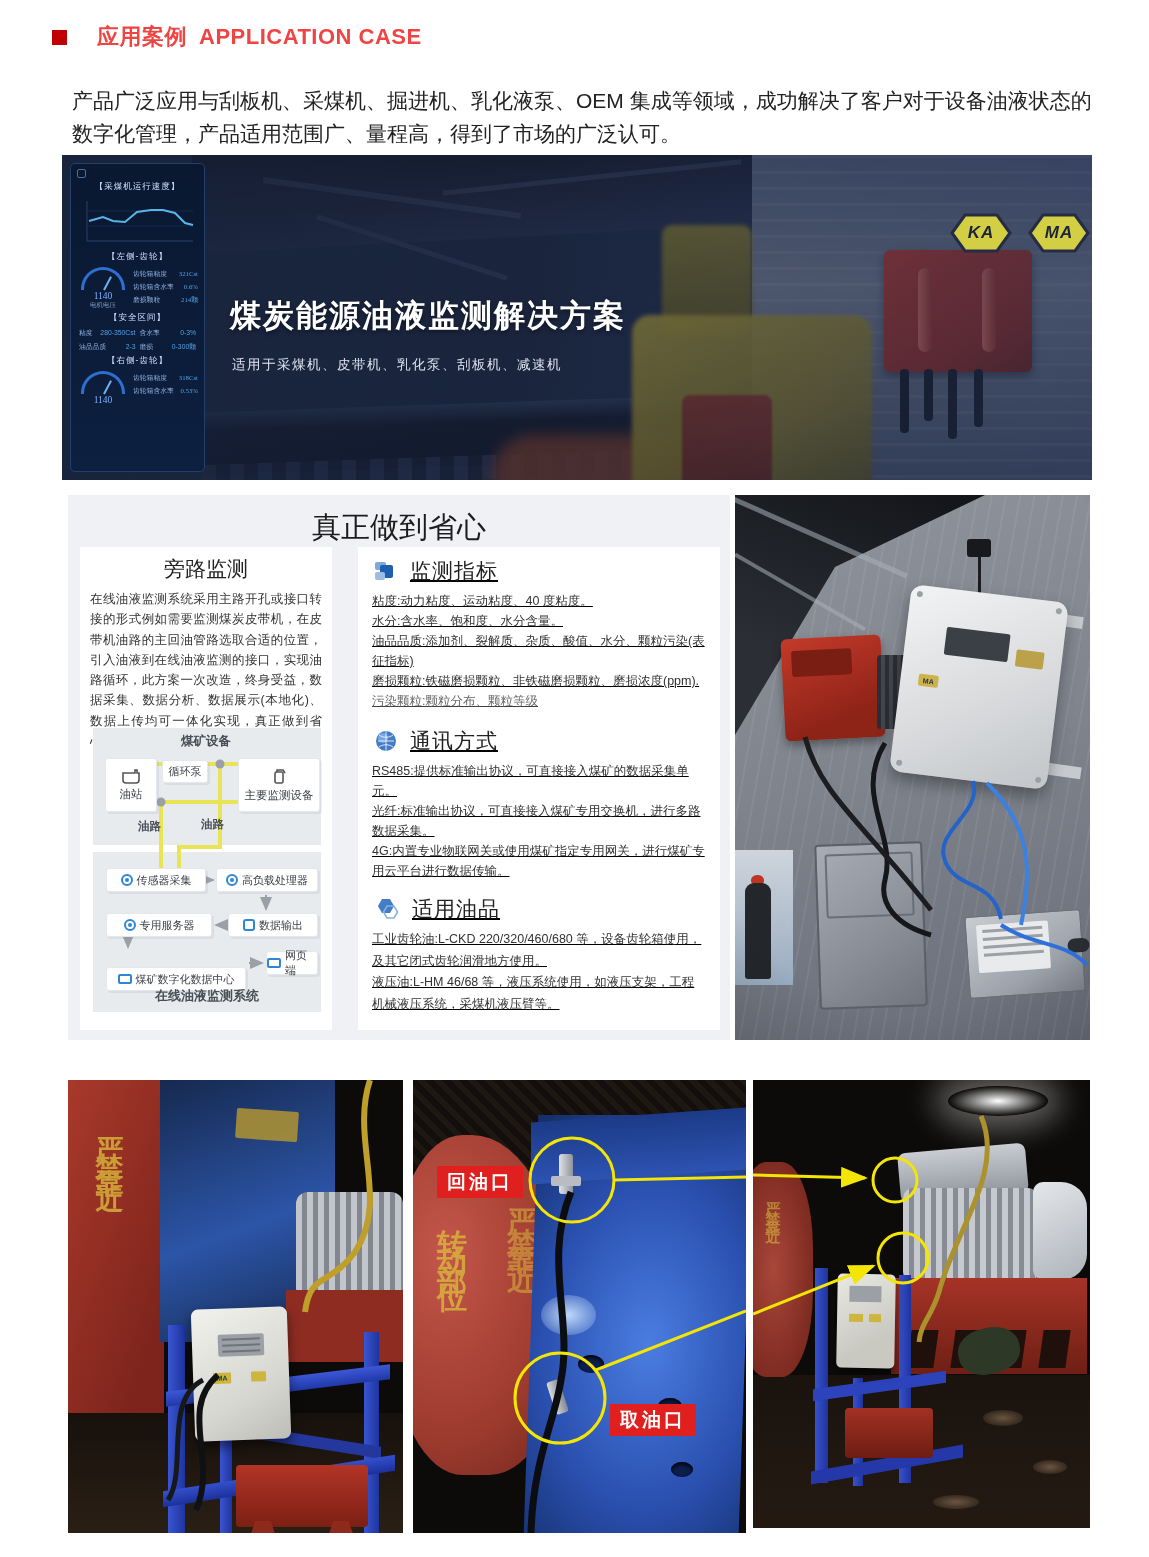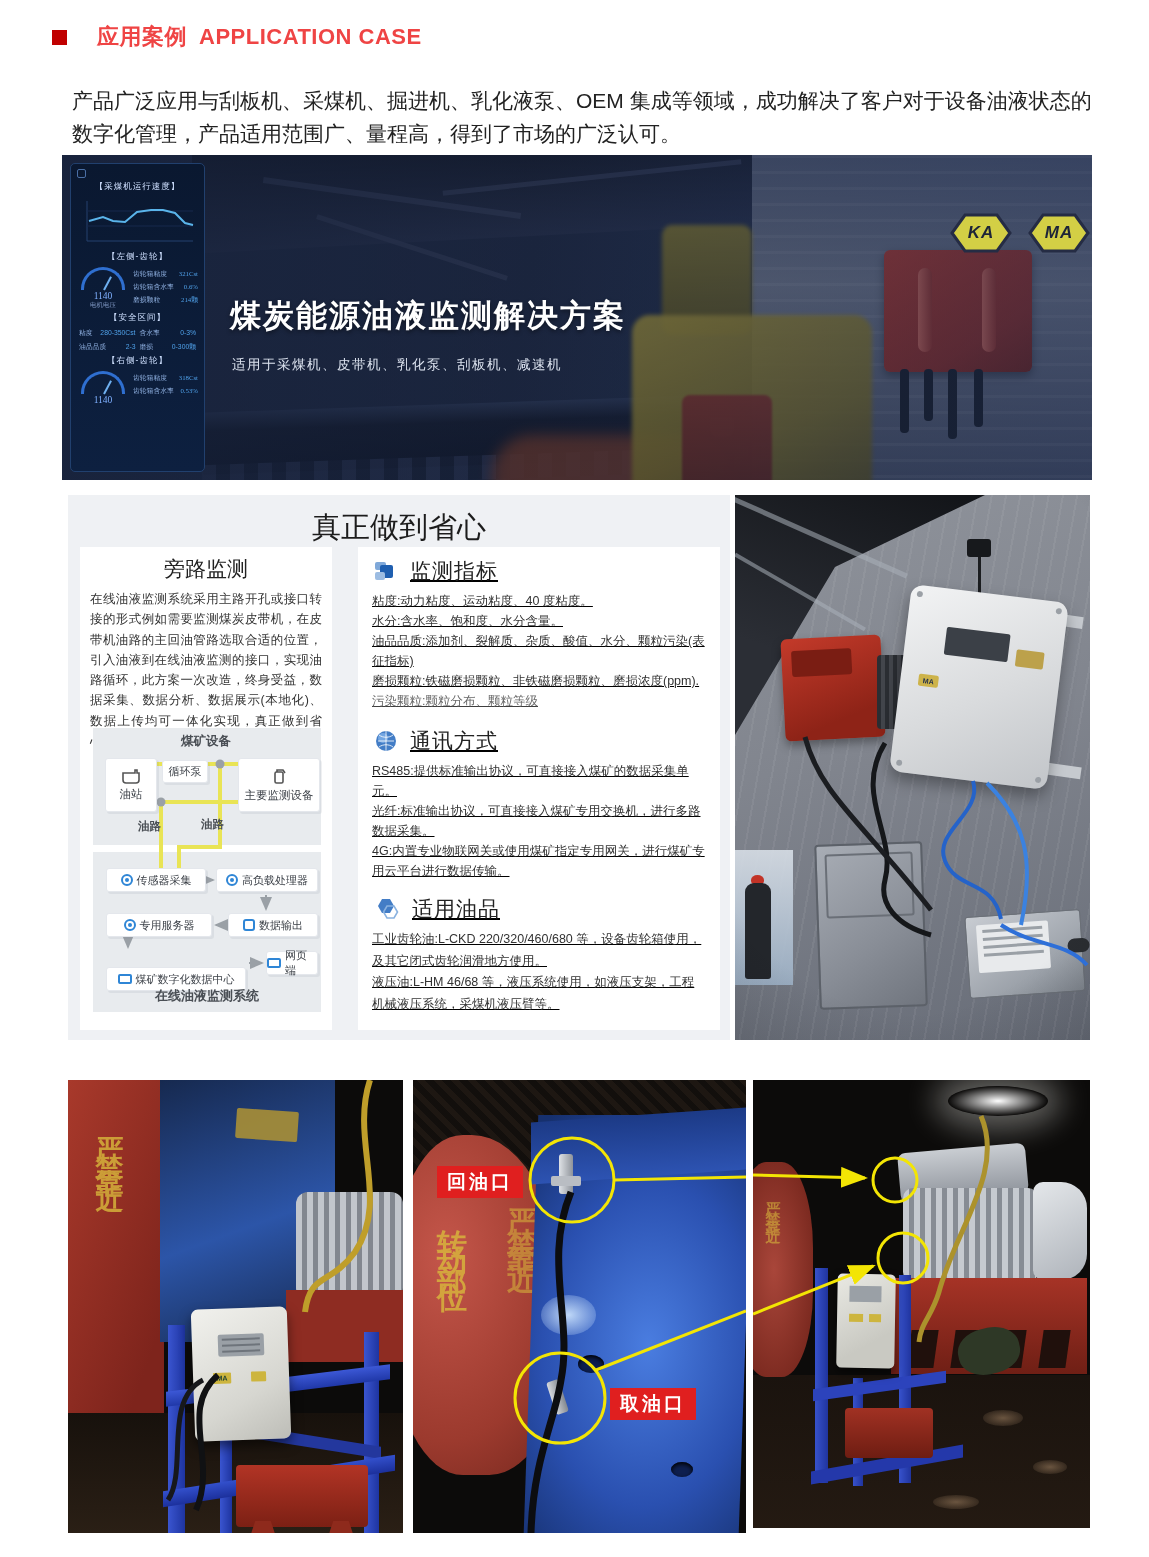--- a/index.html
+++ b/index.html
@@ -608,21 +608,21 @@
     <div class="pb-valve"></div>
     <div class="pb-valve2"></div>
     <svg class="annsvg" width="333" height="453" viewBox="0 0 333 453">
       <path d="M158,112 C130,180 160,240 148,300 C142,340 120,380 118,453" fill="none" stroke="#0c0d10" stroke-width="7"></path>
       <circle cx="159" cy="100" r="42" fill="none" stroke="#f3e504" stroke-width="3"></circle>
       <line x1="201" y1="100" x2="333" y2="97" stroke="#f3e504" stroke-width="3"></line>
       <circle cx="147" cy="318" r="45" fill="none" stroke="#f3e504" stroke-width="3"></circle>
       <line x1="183" y1="290" x2="333" y2="231" stroke="#f3e504" stroke-width="3"></line>
     </svg>
     <div class="ann-label" style="left:24px; top:86px;">回油口</div>
-    <div class="ann-label" style="left:197px; top:308px;">取油口</div>
+    <div class="ann-label" style="left:197px; top:324px;">取油口</div>
   </div>
 
   <div class="photo ph-c">
     <div class="pc-floor"></div>
     <div class="pc-glint" style="left:230px; top:330px; width:40px; height:16px;"></div>
     <div class="pc-glint" style="left:280px; top:380px; width:34px; height:14px;"></div>
     <div class="pc-glint" style="left:180px; top:415px; width:46px; height:14px;"></div>
     <div class="pc-light"></div>
     <div class="pc-drum">
       <div class="vtext" style="position:absolute; left:28px; top:28px; font-size:15px; letter-spacing:9px; opacity:.6;">严禁靠近</div>

